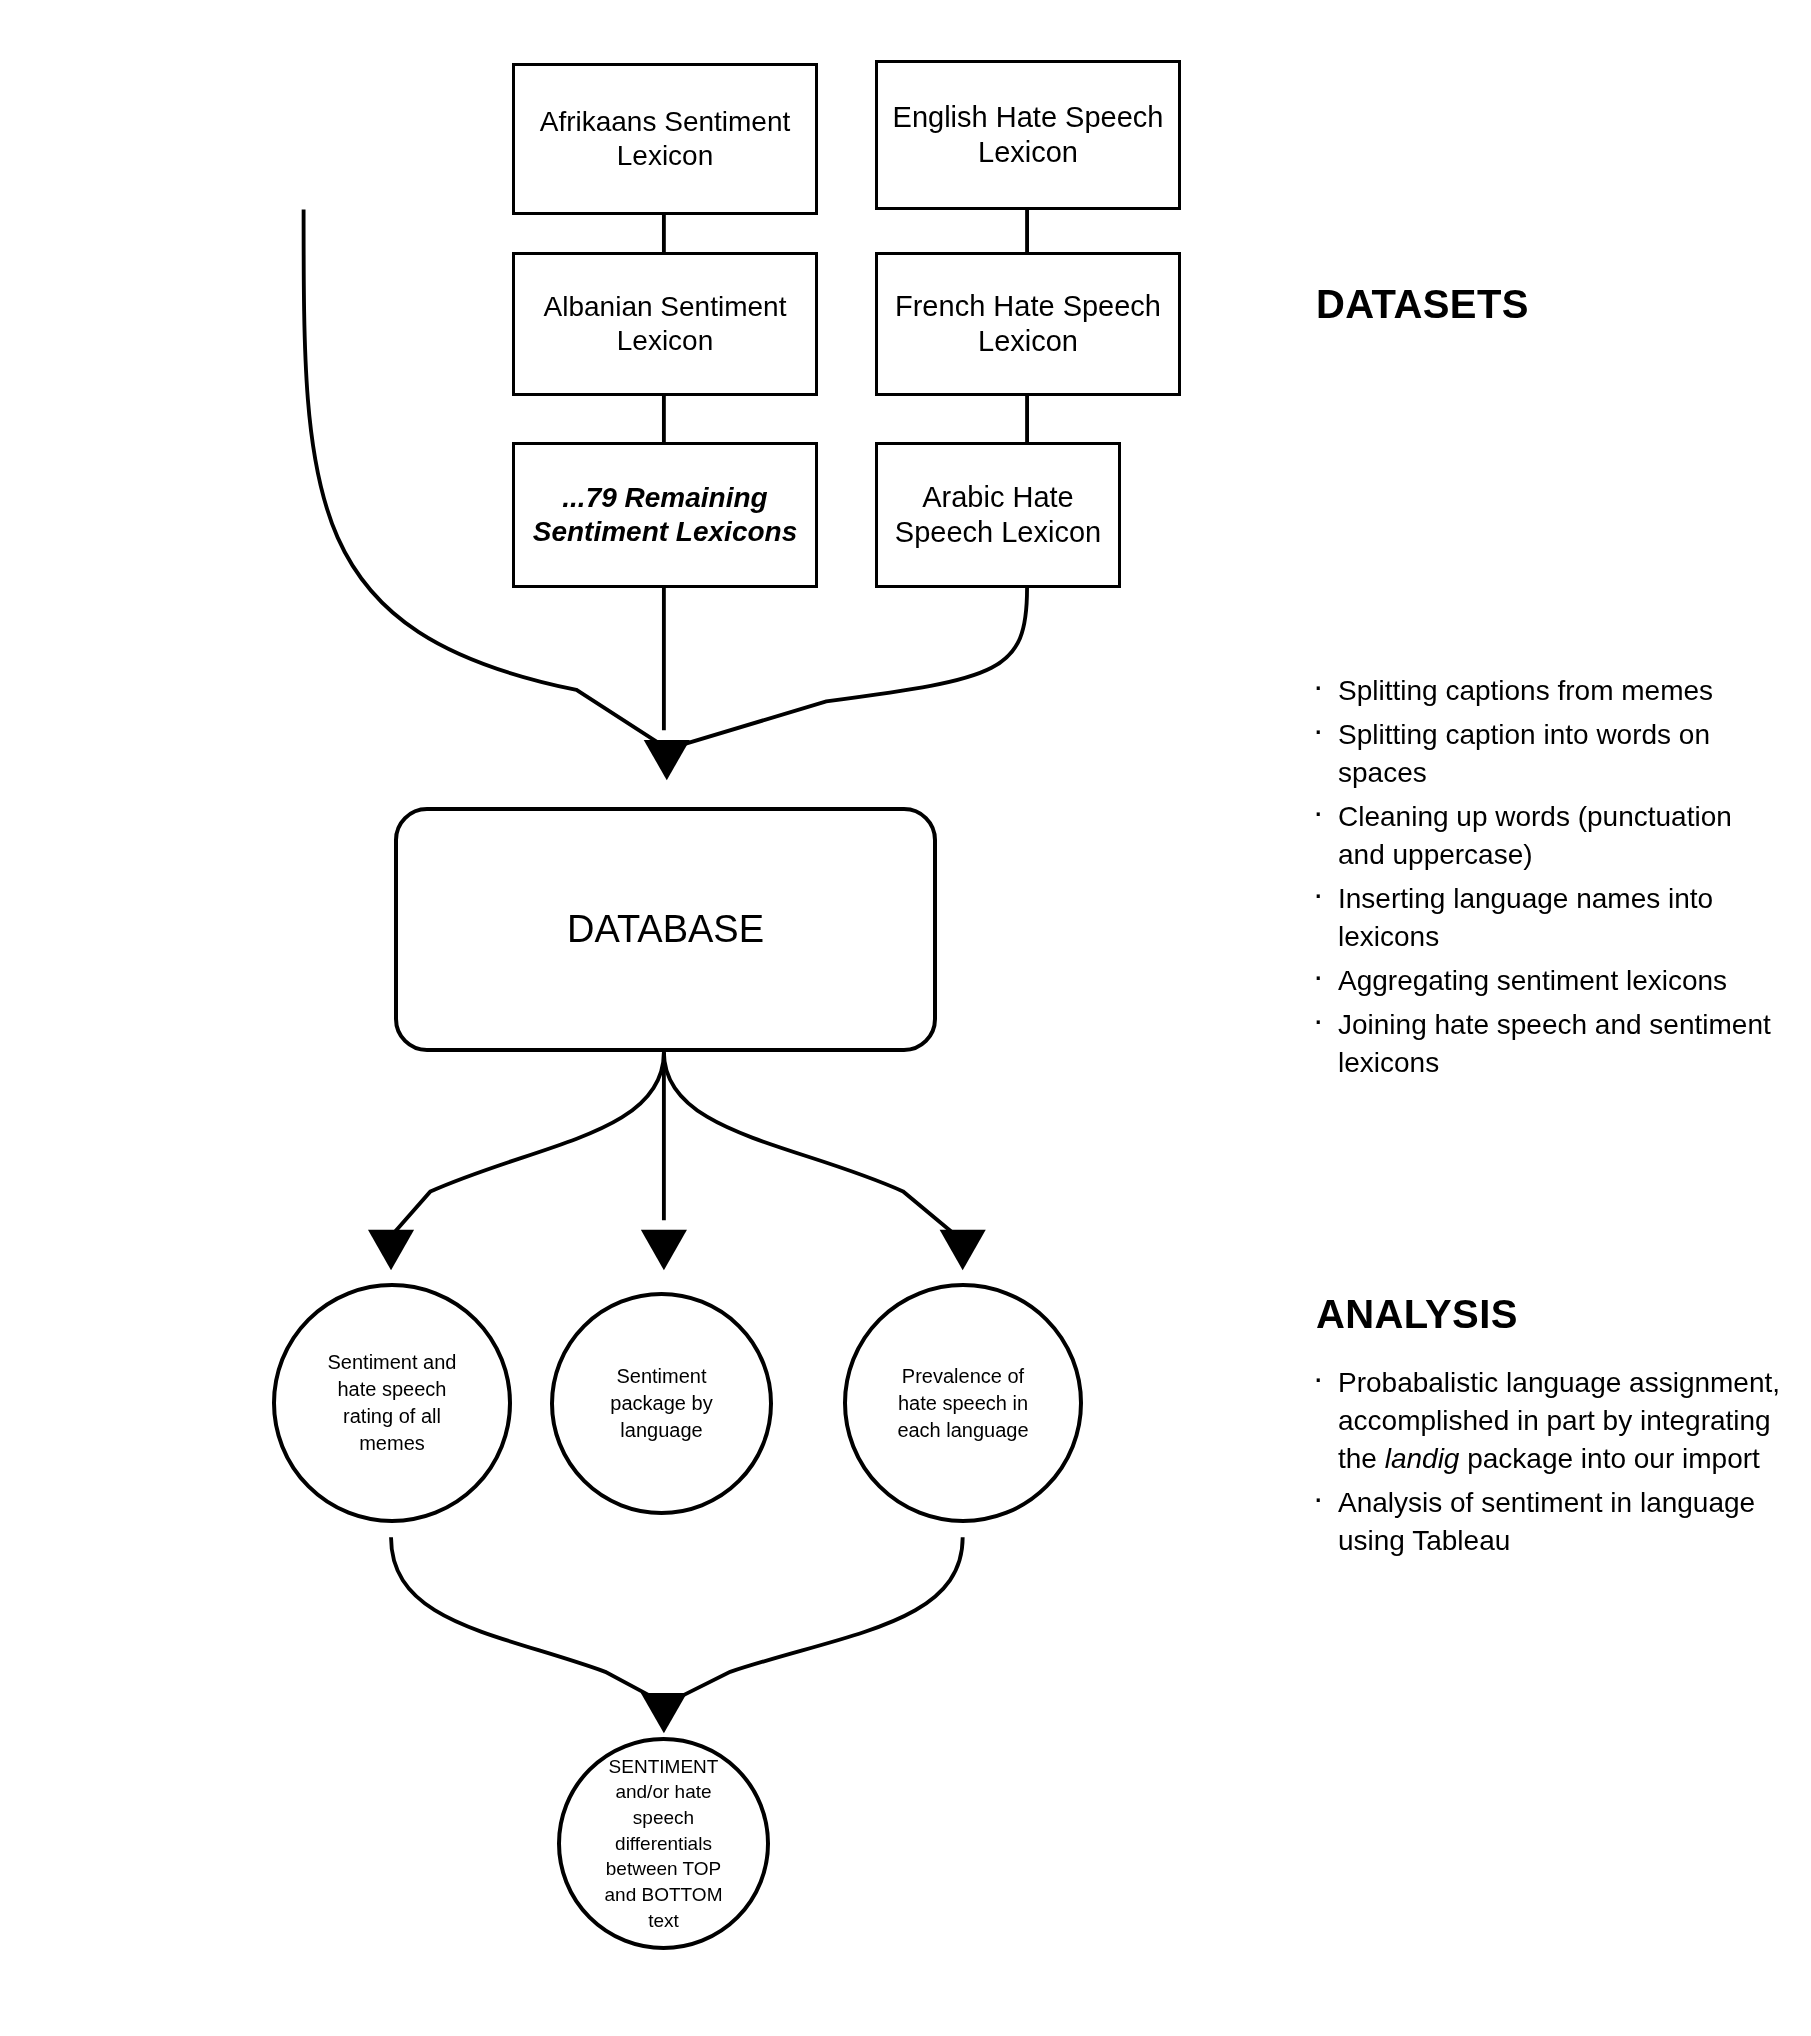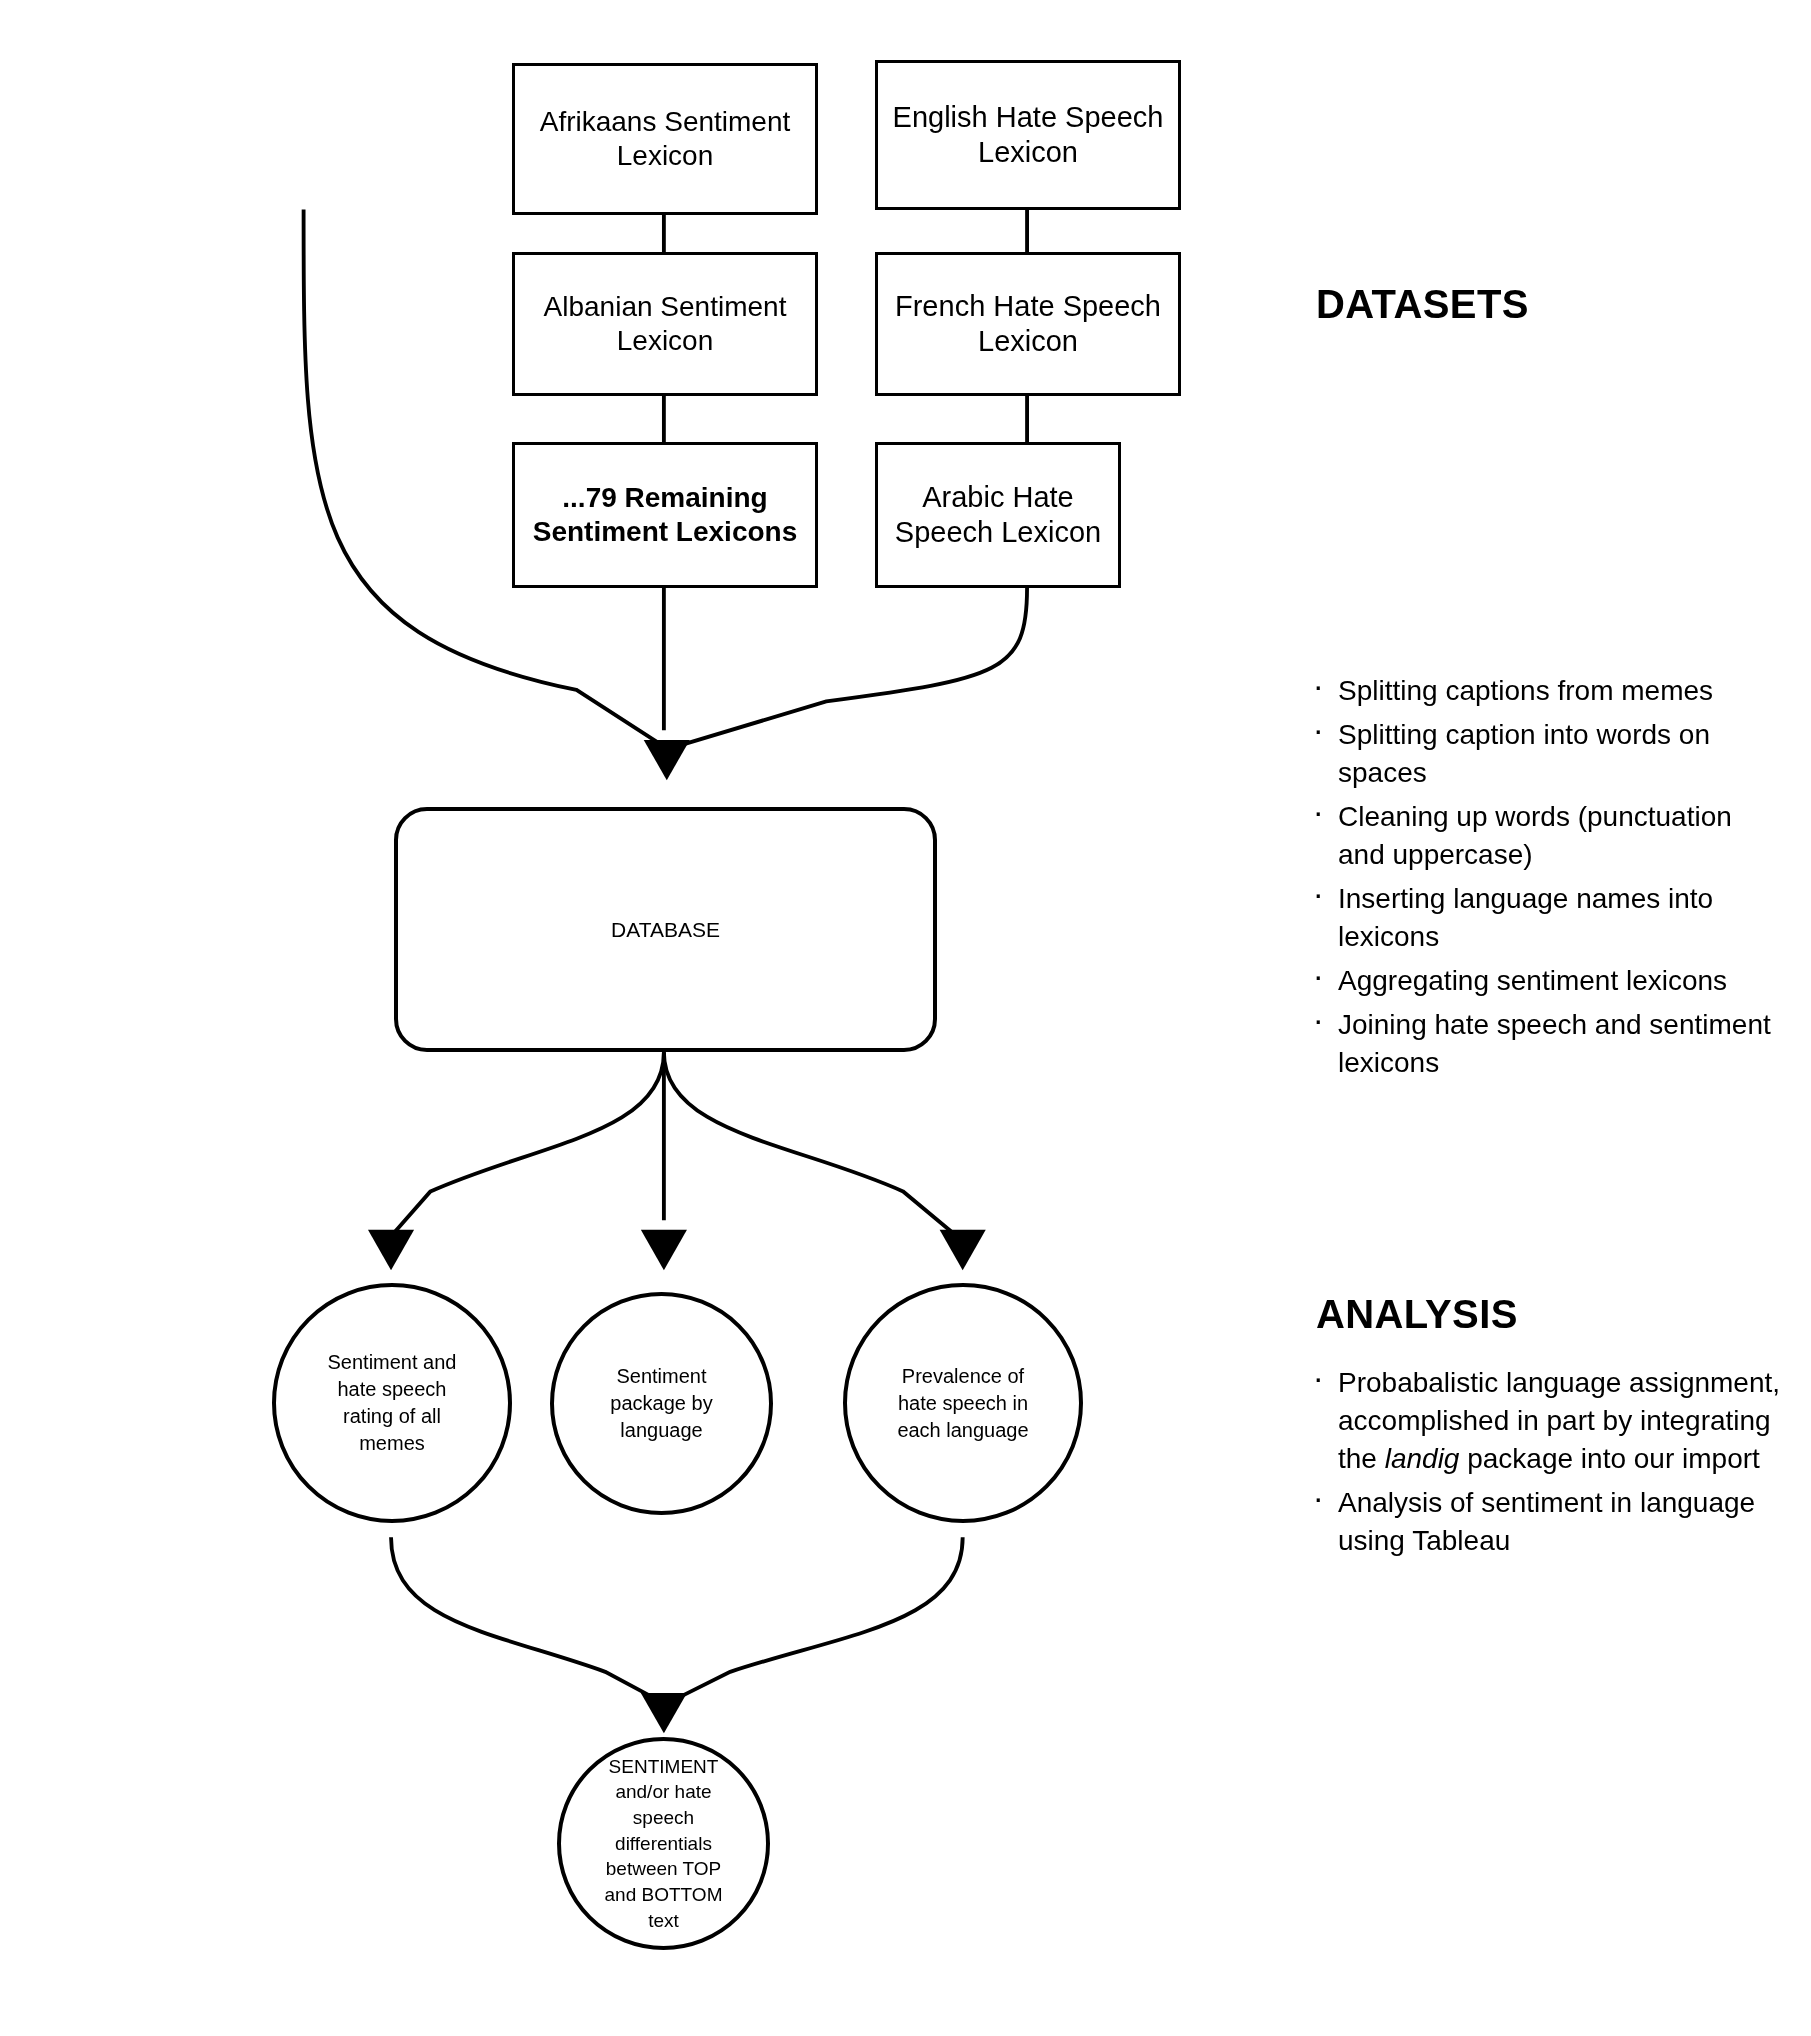--- a/index.html
+++ b/index.html
@@ -39,26 +39,27 @@
     background: #fff;
     line-height: 1.22;
   }
   .rect-node {
     font-size: 29px;
   }
   .rect-node.small {
     font-size: 28px;
   }
   .italic {
+    font-style: italic;
     font-weight: 600;
     justify-content: flex-end;
   }
   .db-node {
     border-radius: 33px;
-    font-size: 21px;
+    font-size: 38px;
     border-width: 4.8px;
   }
   .circle-node {
     border-radius: 50%;
     border-width: 4.8px;
     font-size: 20px;
     line-height: 1.35;
   }
   .section-title {
     position: absolute;

